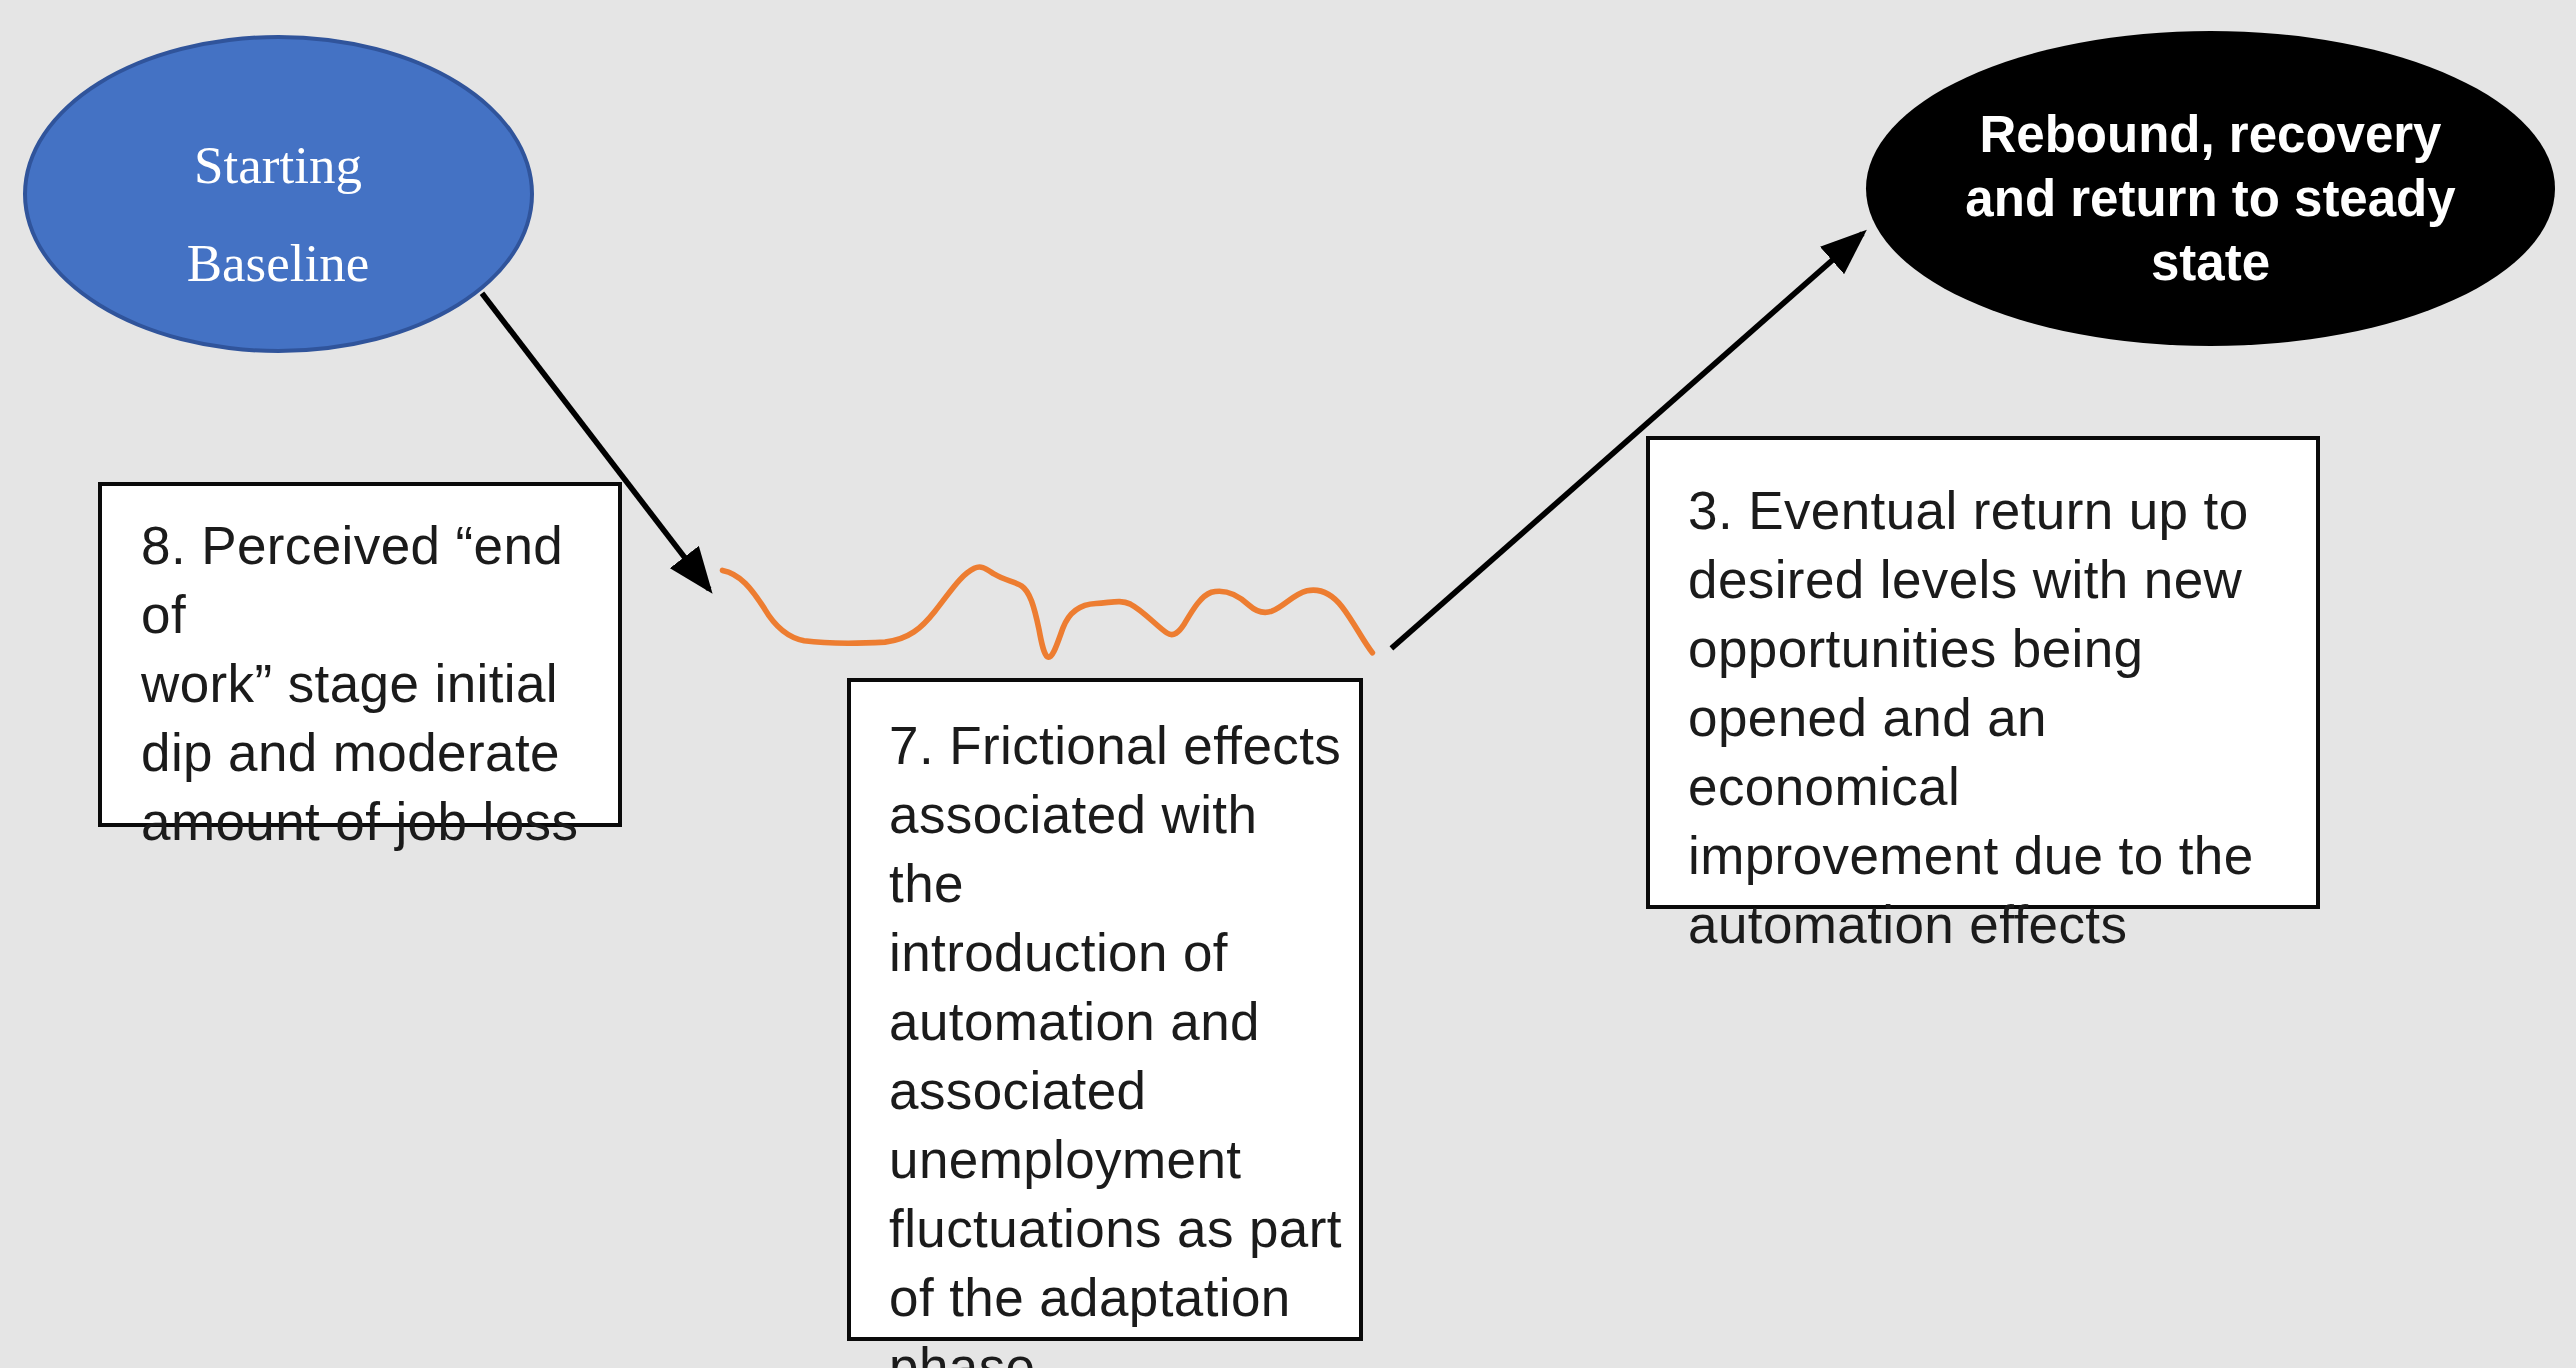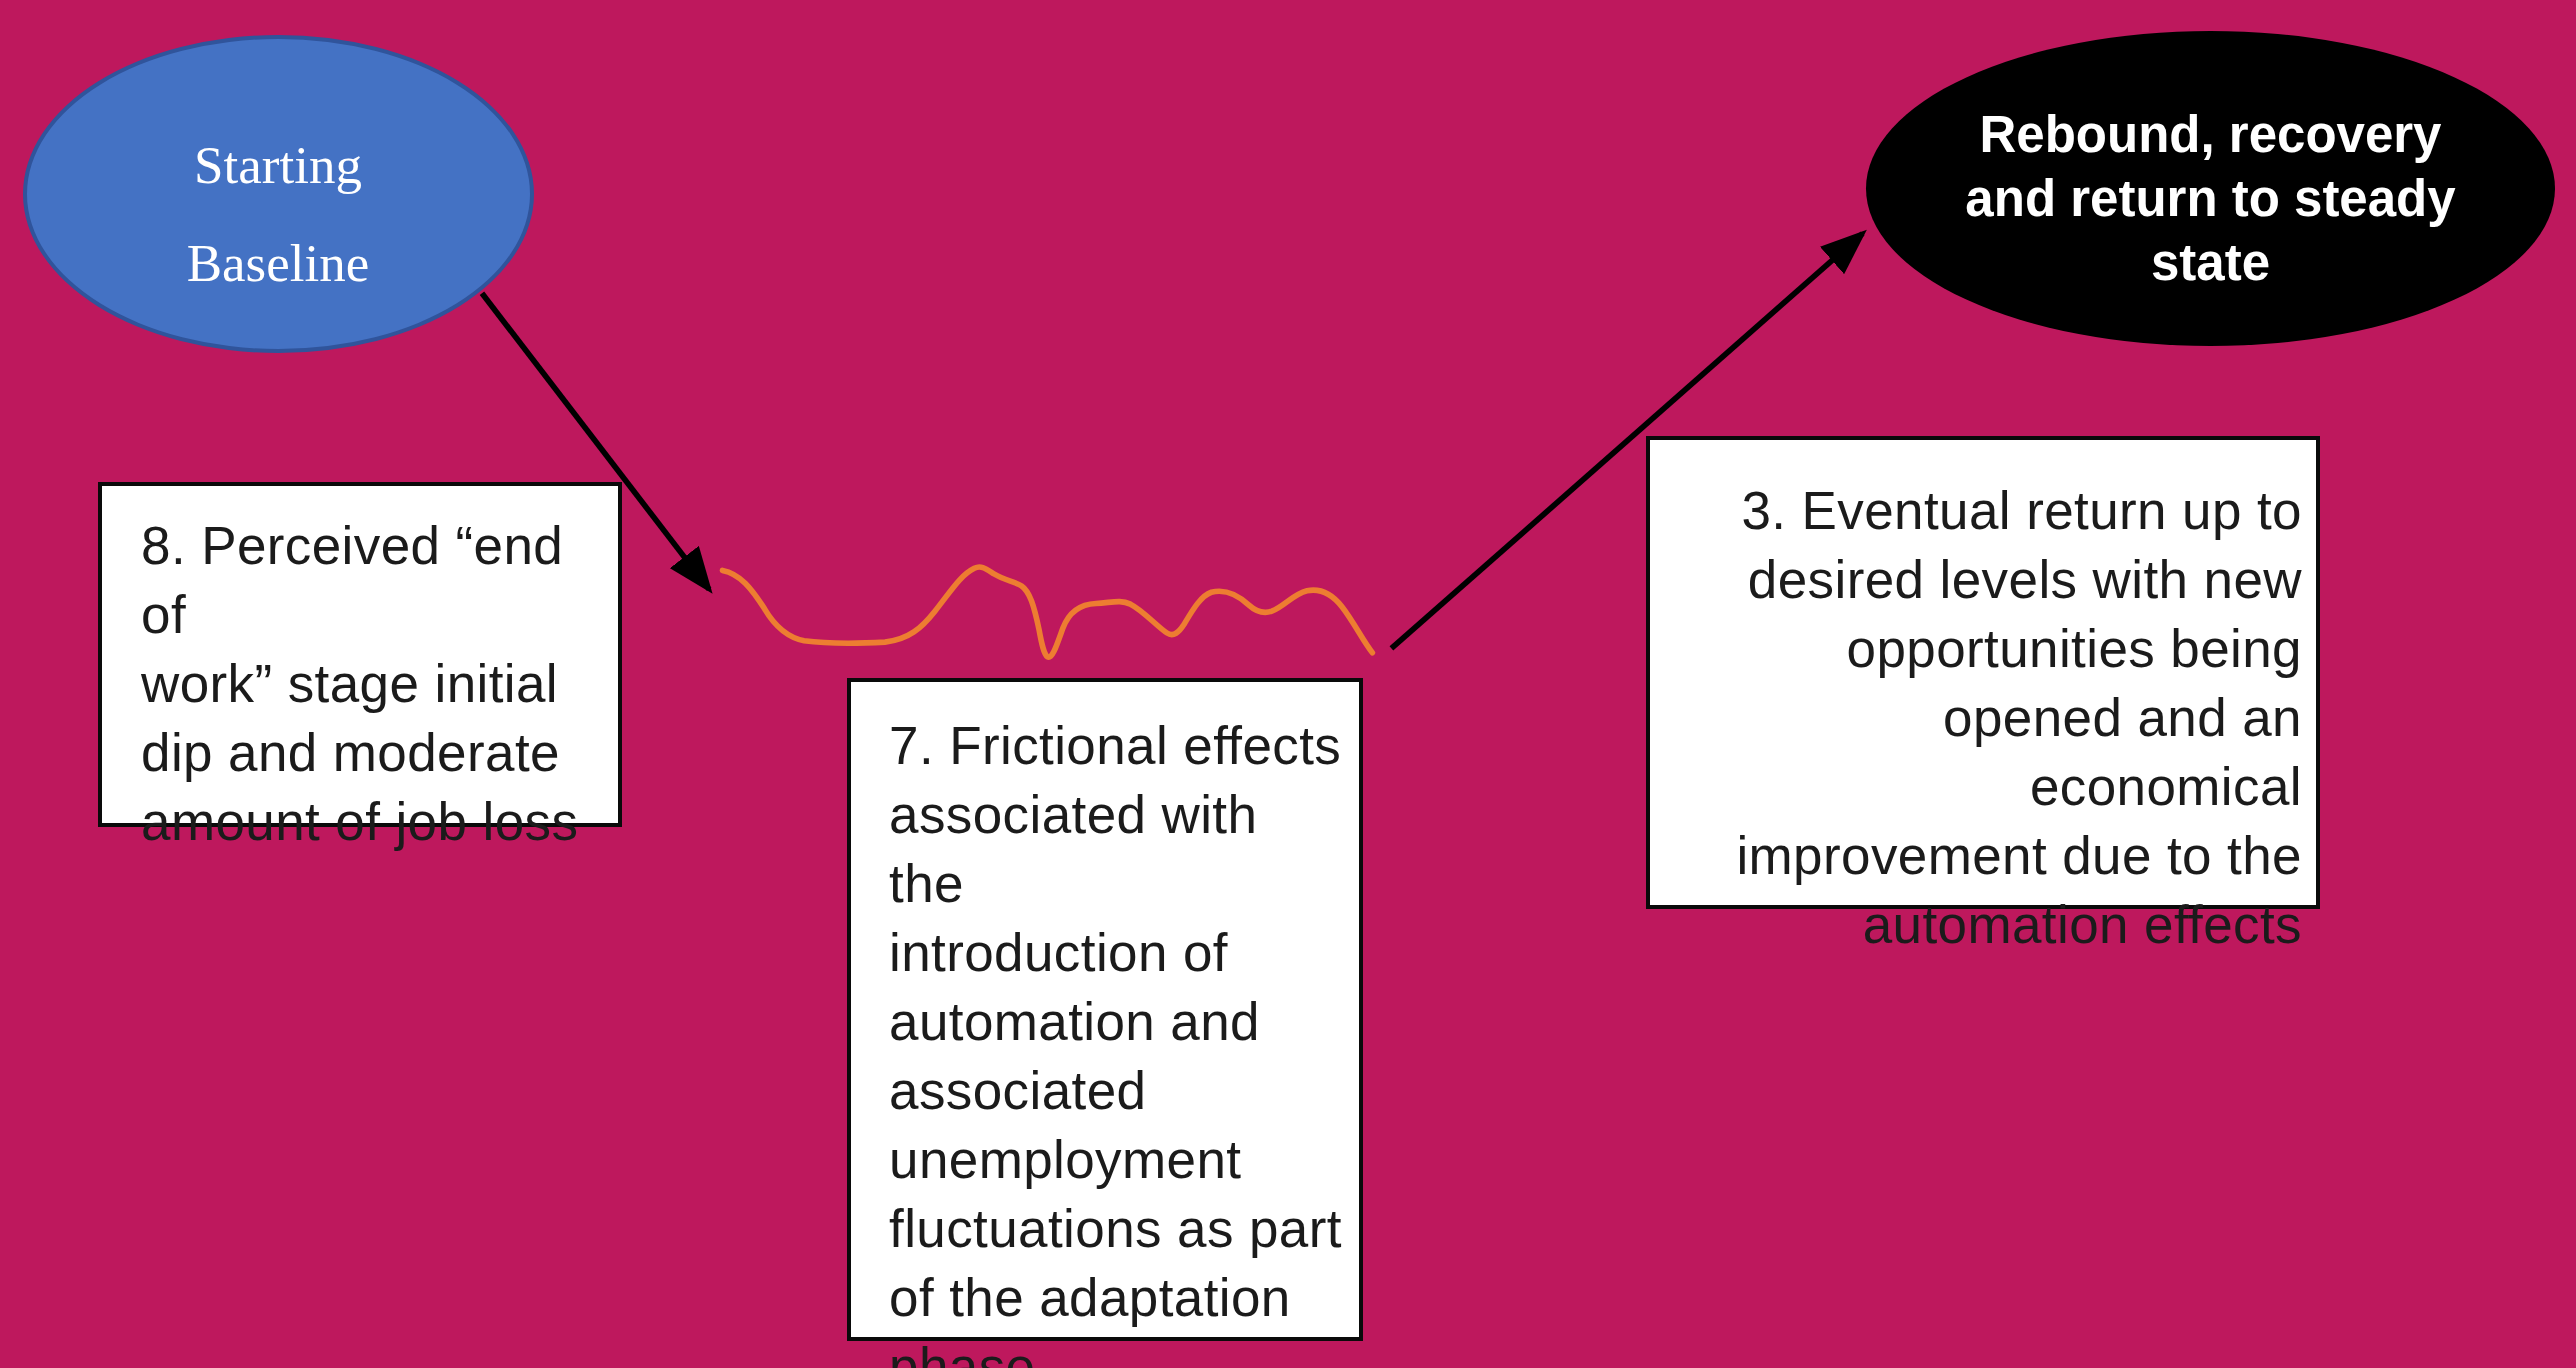--- a/index.html
+++ b/index.html
@@ -7,21 +7,21 @@
     padding: 0;
     background: #ffffff;
     width: 2576px;
     height: 1368px;
     font-family: "Liberation Sans", sans-serif;
   }
   .stage {
     position: relative;
     width: 2576px;
     height: 1368px;
-    background: #be185d;
+    background: #e5e5e5;
     overflow: hidden;
   }
   .ellipse {
     position: absolute;
     border-radius: 50%;
     box-sizing: border-box;
     display: block;
     text-align: center;
     white-space: pre-line;
   }
@@ -53,21 +53,21 @@
     background: #ffffff;
     border: 4.2px solid #0a0a0a;
     color: #1b1b1b;
     font-size: 53px;
     line-height: 69px;
     white-space: pre-line;
     letter-spacing: 0.4px;
   }
   .textbox.b1 { left: 98px;  top: 482px; width: 524px; height: 345px; padding: 24.6px 14px 0 39px; }
   .textbox.b2 { left: 847px; top: 678px; width: 516px; height: 663px; padding: 29px 14px 0 38px; }
-  .textbox.b3 { left: 1646px; top: 436px; width: 674px; height: 473px; padding: 36px 14px 0 38px; text-align: right; }
+  .textbox.b3 { left: 1646px; top: 436px; width: 674px; height: 473px; padding: 36px 14px 0 38px; }
   svg.overlay {
     position: absolute;
     left: 0; top: 0;
     width: 2576px;
     height: 1368px;
   }
 </style>
 </head>
 <body>
 

